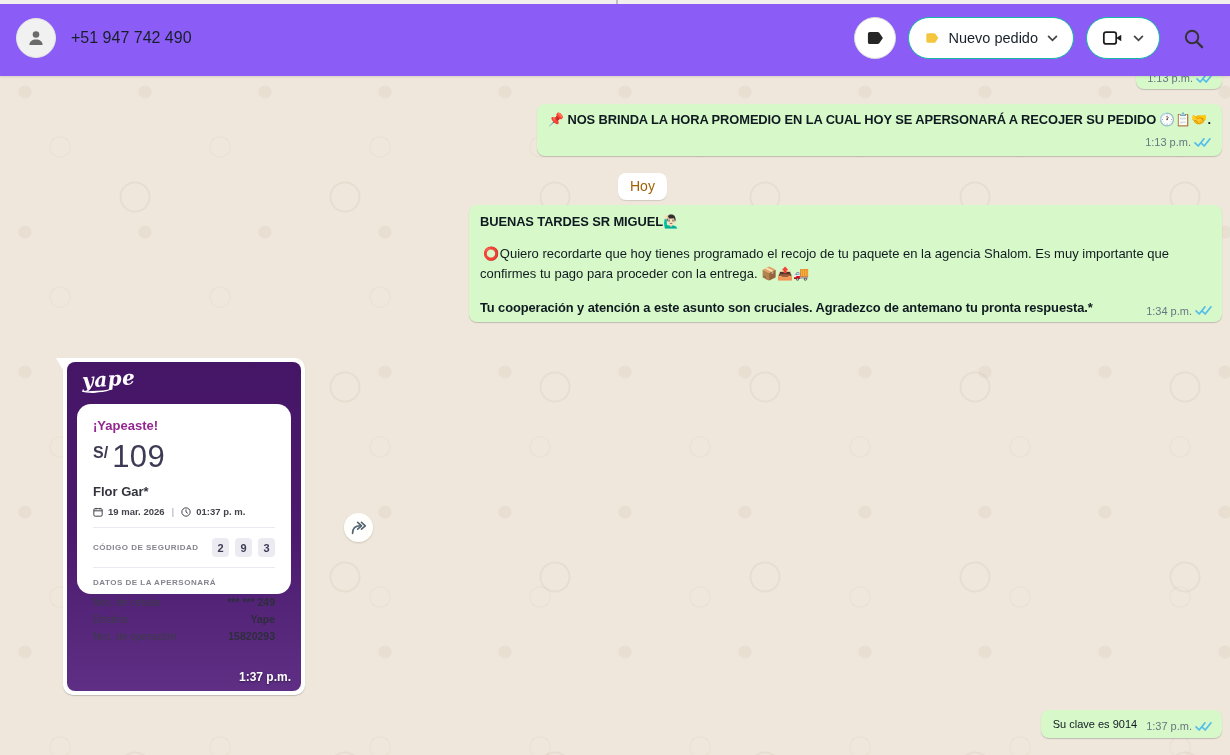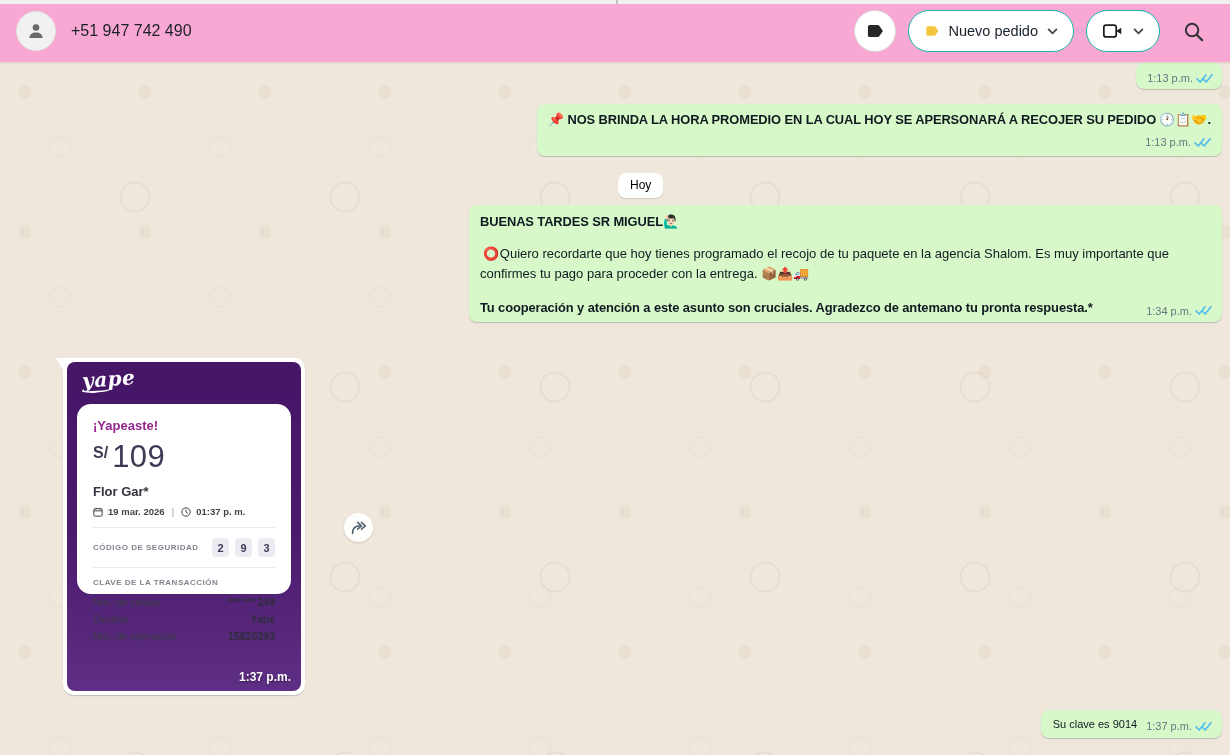--- a/index.html
+++ b/index.html
@@ -5,21 +5,21 @@
   * { margin:0; padding:0; box-sizing:border-box; }
   html,body { width:1230px; height:755px; overflow:hidden; background:#efe7db;
               font-family:"Liberation Sans", sans-serif; }
   .app { position:relative; width:1230px; height:755px; background:#efe7db; }
 
   
   .top-strip { position:absolute; top:0; left:0; right:0; height:4px; background:#f1f0ee; z-index:40; }
   .top-strip .tick { position:absolute; left:616px; top:0; width:2px; height:4px; background:#bfbfbf; }
 
   
-  .header { position:absolute; top:0; left:0; right:0; height:62px; background:#f9a8d4;
+  .header { position:absolute; top:0; left:0; right:0; height:76px; background:#8b5cf6;
             display:flex; align-items:center; z-index:30;
             box-shadow:0 1px 2px rgba(0,0,0,.10); }
   .avatar { width:40px; height:40px; border-radius:50%; background:#f1f1f1; border:1px solid #e3e3e3;
             margin-left:16px; display:flex; align-items:center; justify-content:center; cursor:pointer; }
   .phone { margin-left:15px; font-size:16px; color:#17202a; cursor:pointer; }
   .header-right { margin-left:auto; display:flex; align-items:center; gap:12px; padding-right:20px; }
   .circle-btn { width:42px; height:42px; border-radius:50%; border:1px solid #dadada; background:#fff;
                 display:flex; align-items:center; justify-content:center; cursor:pointer; }
   .pill-btn { height:42px; border:1px solid #14b8a6; border-radius:21px; background:#fff;
               display:flex; align-items:center; padding:0 15px; gap:9px; cursor:pointer; }
@@ -44,22 +44,22 @@
   .check-svg { display:inline-block; }
 
   .b1 { top:1px; right:8px; padding:7px 9px 7px 11px; display:flex; align-items:flex-end; gap:8px; }
   .b1 .txt { font-weight:700; font-size:12.9px; white-space:nowrap; letter-spacing:-.1px; }
   .b1 .meta { position:relative; top:2px; }
 
   .b2 { top:42px; right:8px; padding:8px 11px 6px 11px; }
   .b2 .txt { font-weight:700; font-size:12.9px; white-space:nowrap; letter-spacing:-.1px; }
   .b2 .meta-row { text-align:right; margin-top:5px; }
 
-  .date-pill { position:absolute; top:111px; left:618px; background:#ffffff; color:#000000;
-               font-size:12px; padding:5px 12px 6px 12px; border-radius:8px;
+  .date-pill { position:absolute; top:111px; left:618px; background:#ffffff; color:#a16207;
+               font-size:14px; padding:5px 12px 6px 12px; border-radius:8px;
                box-shadow:0 1px 1px rgba(11,20,26,.13); }
 
   .b3 { top:143px; right:8px; width:753px; padding:9px 10px 7px 11px; }
   .b3 .l1 { font-weight:700; font-size:12.9px; letter-spacing:-.1px; }
   .b3 .l2 { font-size:13px; line-height:20px; margin-top:15px; color:#111b21; }
   .b3 .last-row { display:flex; gap:12px; margin-top:16px; }
   .b3 .l3 { font-weight:700; font-size:12.9px; letter-spacing:-.1px; flex:1; }
   .b3 .meta { position:relative; top:3px; }
 
   
@@ -230,21 +230,21 @@
           <div class="rdivider"></div>
           <div class="code-row">
             <span class="small-caps-label">CÓDIGO DE SEGURIDAD</span>
             <span class="digits">
               <span class="digit">2</span>
               <span class="digit">9</span>
               <span class="digit">3</span>
             </span>
           </div>
           <div class="rdivider"></div>
-          <div class="small-caps-label tx-label">CLAVE DE LA TRANSACCIÓN</div>
+          <div class="small-caps-label tx-label">DATOS DE LA APERSONARÁ</div>
           <div class="tx-row">
             <span>Nro. de celular</span>
             <span class="tx-val">*** *** 249</span>
           </div>
           <div class="tx-row">
             <span>Destino</span>
             <span class="tx-val">Yape</span>
           </div>
           <div class="tx-row">
             <span>Nro. de operación</span>

